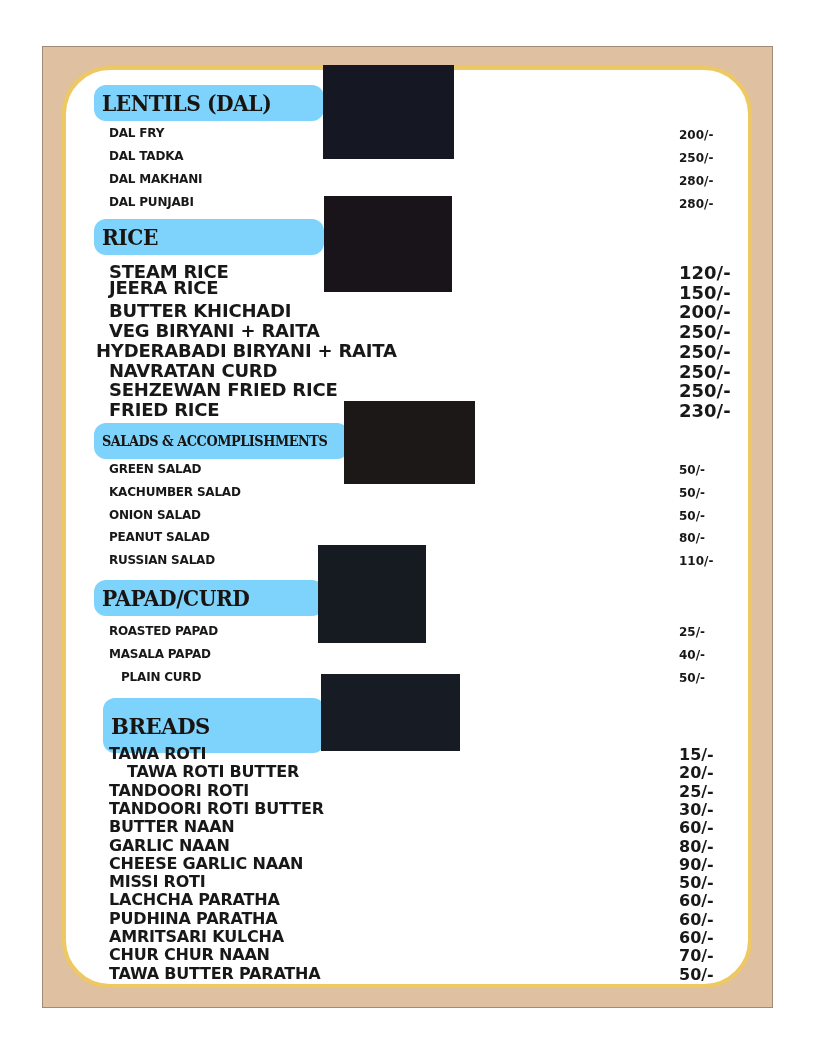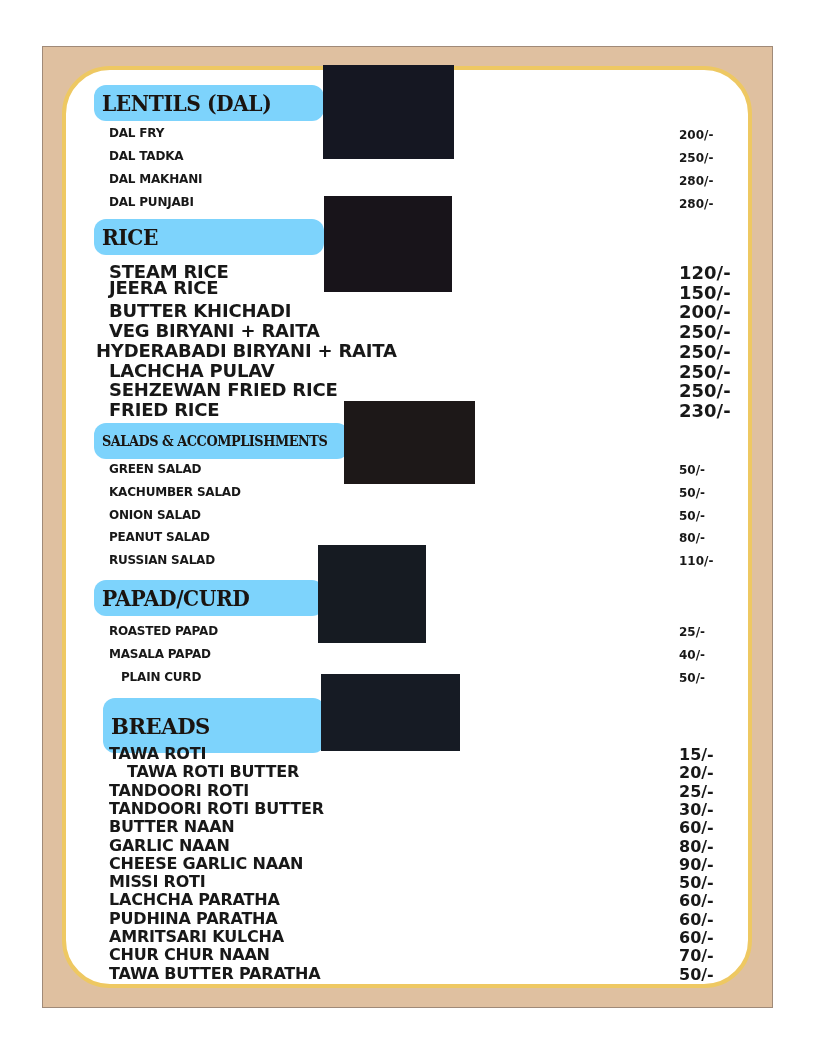--- a/index.html
+++ b/index.html
@@ -58,21 +58,21 @@
     <div class="item md" style="left: 109px; top: 261px;">STEAM RICE</div>
     <div class="price md" style="top: 262px; text-align: center;">120/-</div>
     <div class="item md" style="left: 109px; top: 277px;">JEERA RICE</div>
     <div class="price md" style="top: 282px;">150/-</div>
     <div class="item md" style="left: 109px; top: 300px;">BUTTER KHICHADI</div>
     <div class="price md" style="top: 301px;">200/-</div>
     <div class="item md" style="left: 109px; top: 320px;">VEG BIRYANI + RAITA</div>
     <div class="price md" style="top: 321px;">250/-</div>
     <div class="item md" style="left: 96px; top: 340px;">HYDERABADI BIRYANI + RAITA</div>
     <div class="price md" style="top: 341px;">250/-</div>
-    <div class="item md" style="left: 109px; top: 360px;">LACHCHA PULAV</div>
+    <div class="item md" style="left: 109px; top: 360px;">NAVRATAN CURD</div>
     <div class="price md" style="top: 361px;">250/-</div>
     <div class="item md" style="left: 109px; top: 379px;">SEHZEWAN FRIED RICE</div>
     <div class="price md" style="top: 380px;">250/-</div>
     <div class="item md" style="left: 109px; top: 399px;">FRIED RICE</div>
     <div class="price md" style="top: 400px;">230/-</div>
     <div class="item lg" style="left: 109px; top: 462px;">GREEN SALAD</div>
     <div class="price lg" style="top: 463px;">50/-</div>
     <div class="item lg" style="left: 109px; top: 485px;">KACHUMBER SALAD</div>
     <div class="price lg" style="top: 486px;">50/-</div>
     <div class="item lg" style="left: 109px; top: 508px;">ONION SALAD</div>

